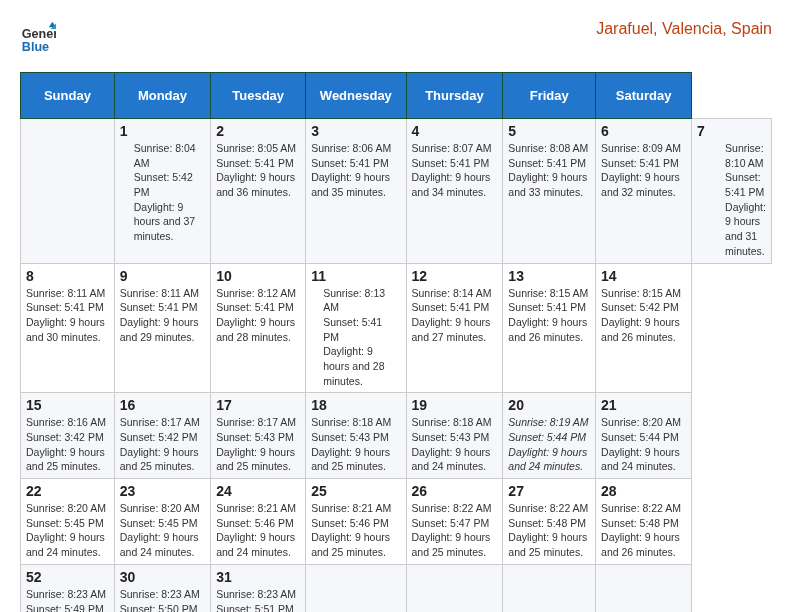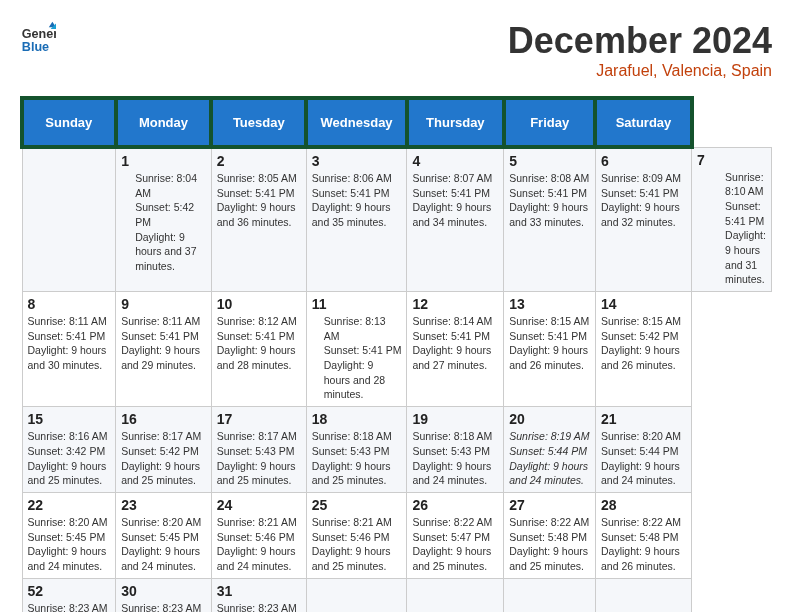--- a/index.html
+++ b/index.html
@@ -41,21 +41,21 @@
       width: 100%;
       border-collapse: collapse;
       font-size: 11px;
     }
     thead tr th {
       background-color: #2277cc;
       color: #fff;
       padding: 15px 4px;
       font-size: 13px;
       font-weight: bold;
-      border: 4px solid #14532d;
+      border: 1px solid #14532d;
     }
     tbody tr td {
       border: 1px solid #ccc;
       vertical-align: top;
       padding: 4px 5px;
       min-height: 80px;
       width: 14.28%;
     }
     tbody tr:nth-child(odd) td {
       background-color: #f5f7fa;
@@ -85,21 +85,20 @@
 <div class="header">
   <div class="logo">
     <svg class="logo-icon" viewBox="0 0 40 40">
       <text x="2" y="20" font-size="14" font-weight="bold" fill="#333">General</text>
       <text x="2" y="34" font-size="14" font-weight="bold" fill="#1a6cb5">Blue</text>
       <polygon points="32,8 40,8 36,2" fill="#1a6cb5"></polygon>
       <polygon points="34,10 40,10 40,4" fill="#1a9fd4"></polygon>
     </svg>
   </div>
   <div class="title-block">
-    <div class="month-title">December 2024</div>
     <div class="subtitle">Jarafuel, Valencia, Spain</div>
   </div>
 </div>
 
 <table>
   <thead>
     <tr>
     <th>Sunday</th>
         <th>Monday</th>
         <th>Tuesday</th>

